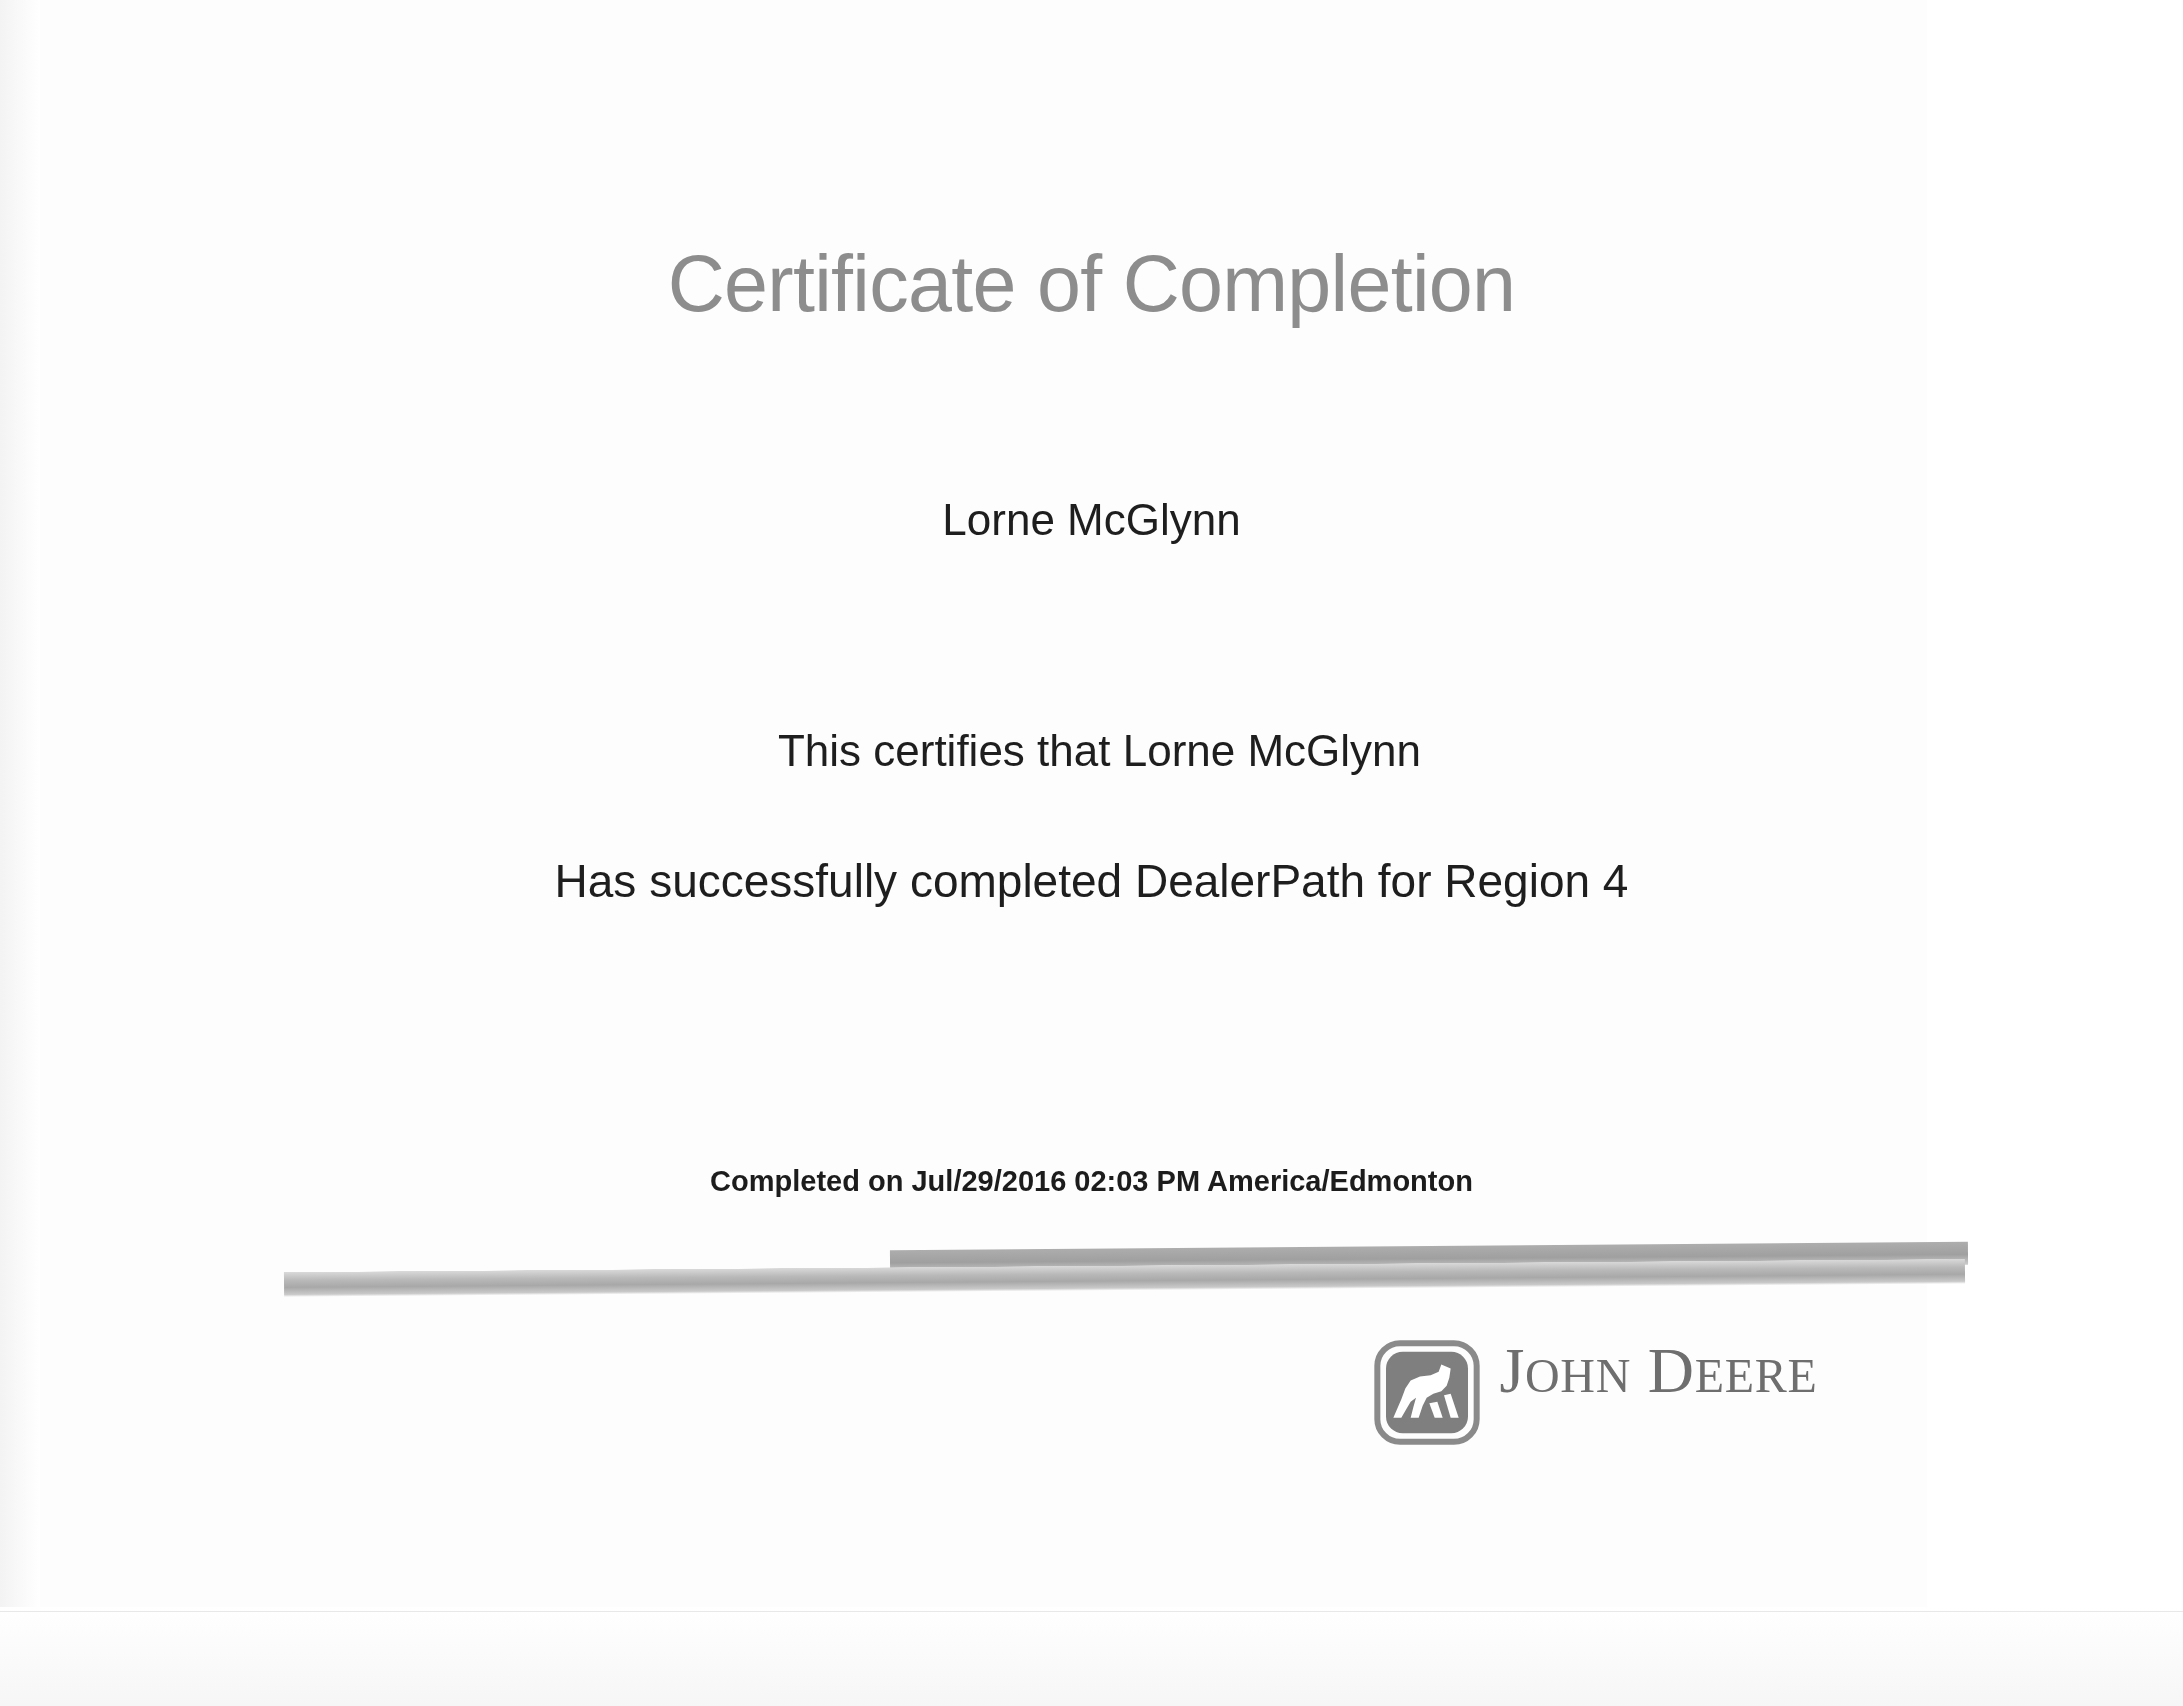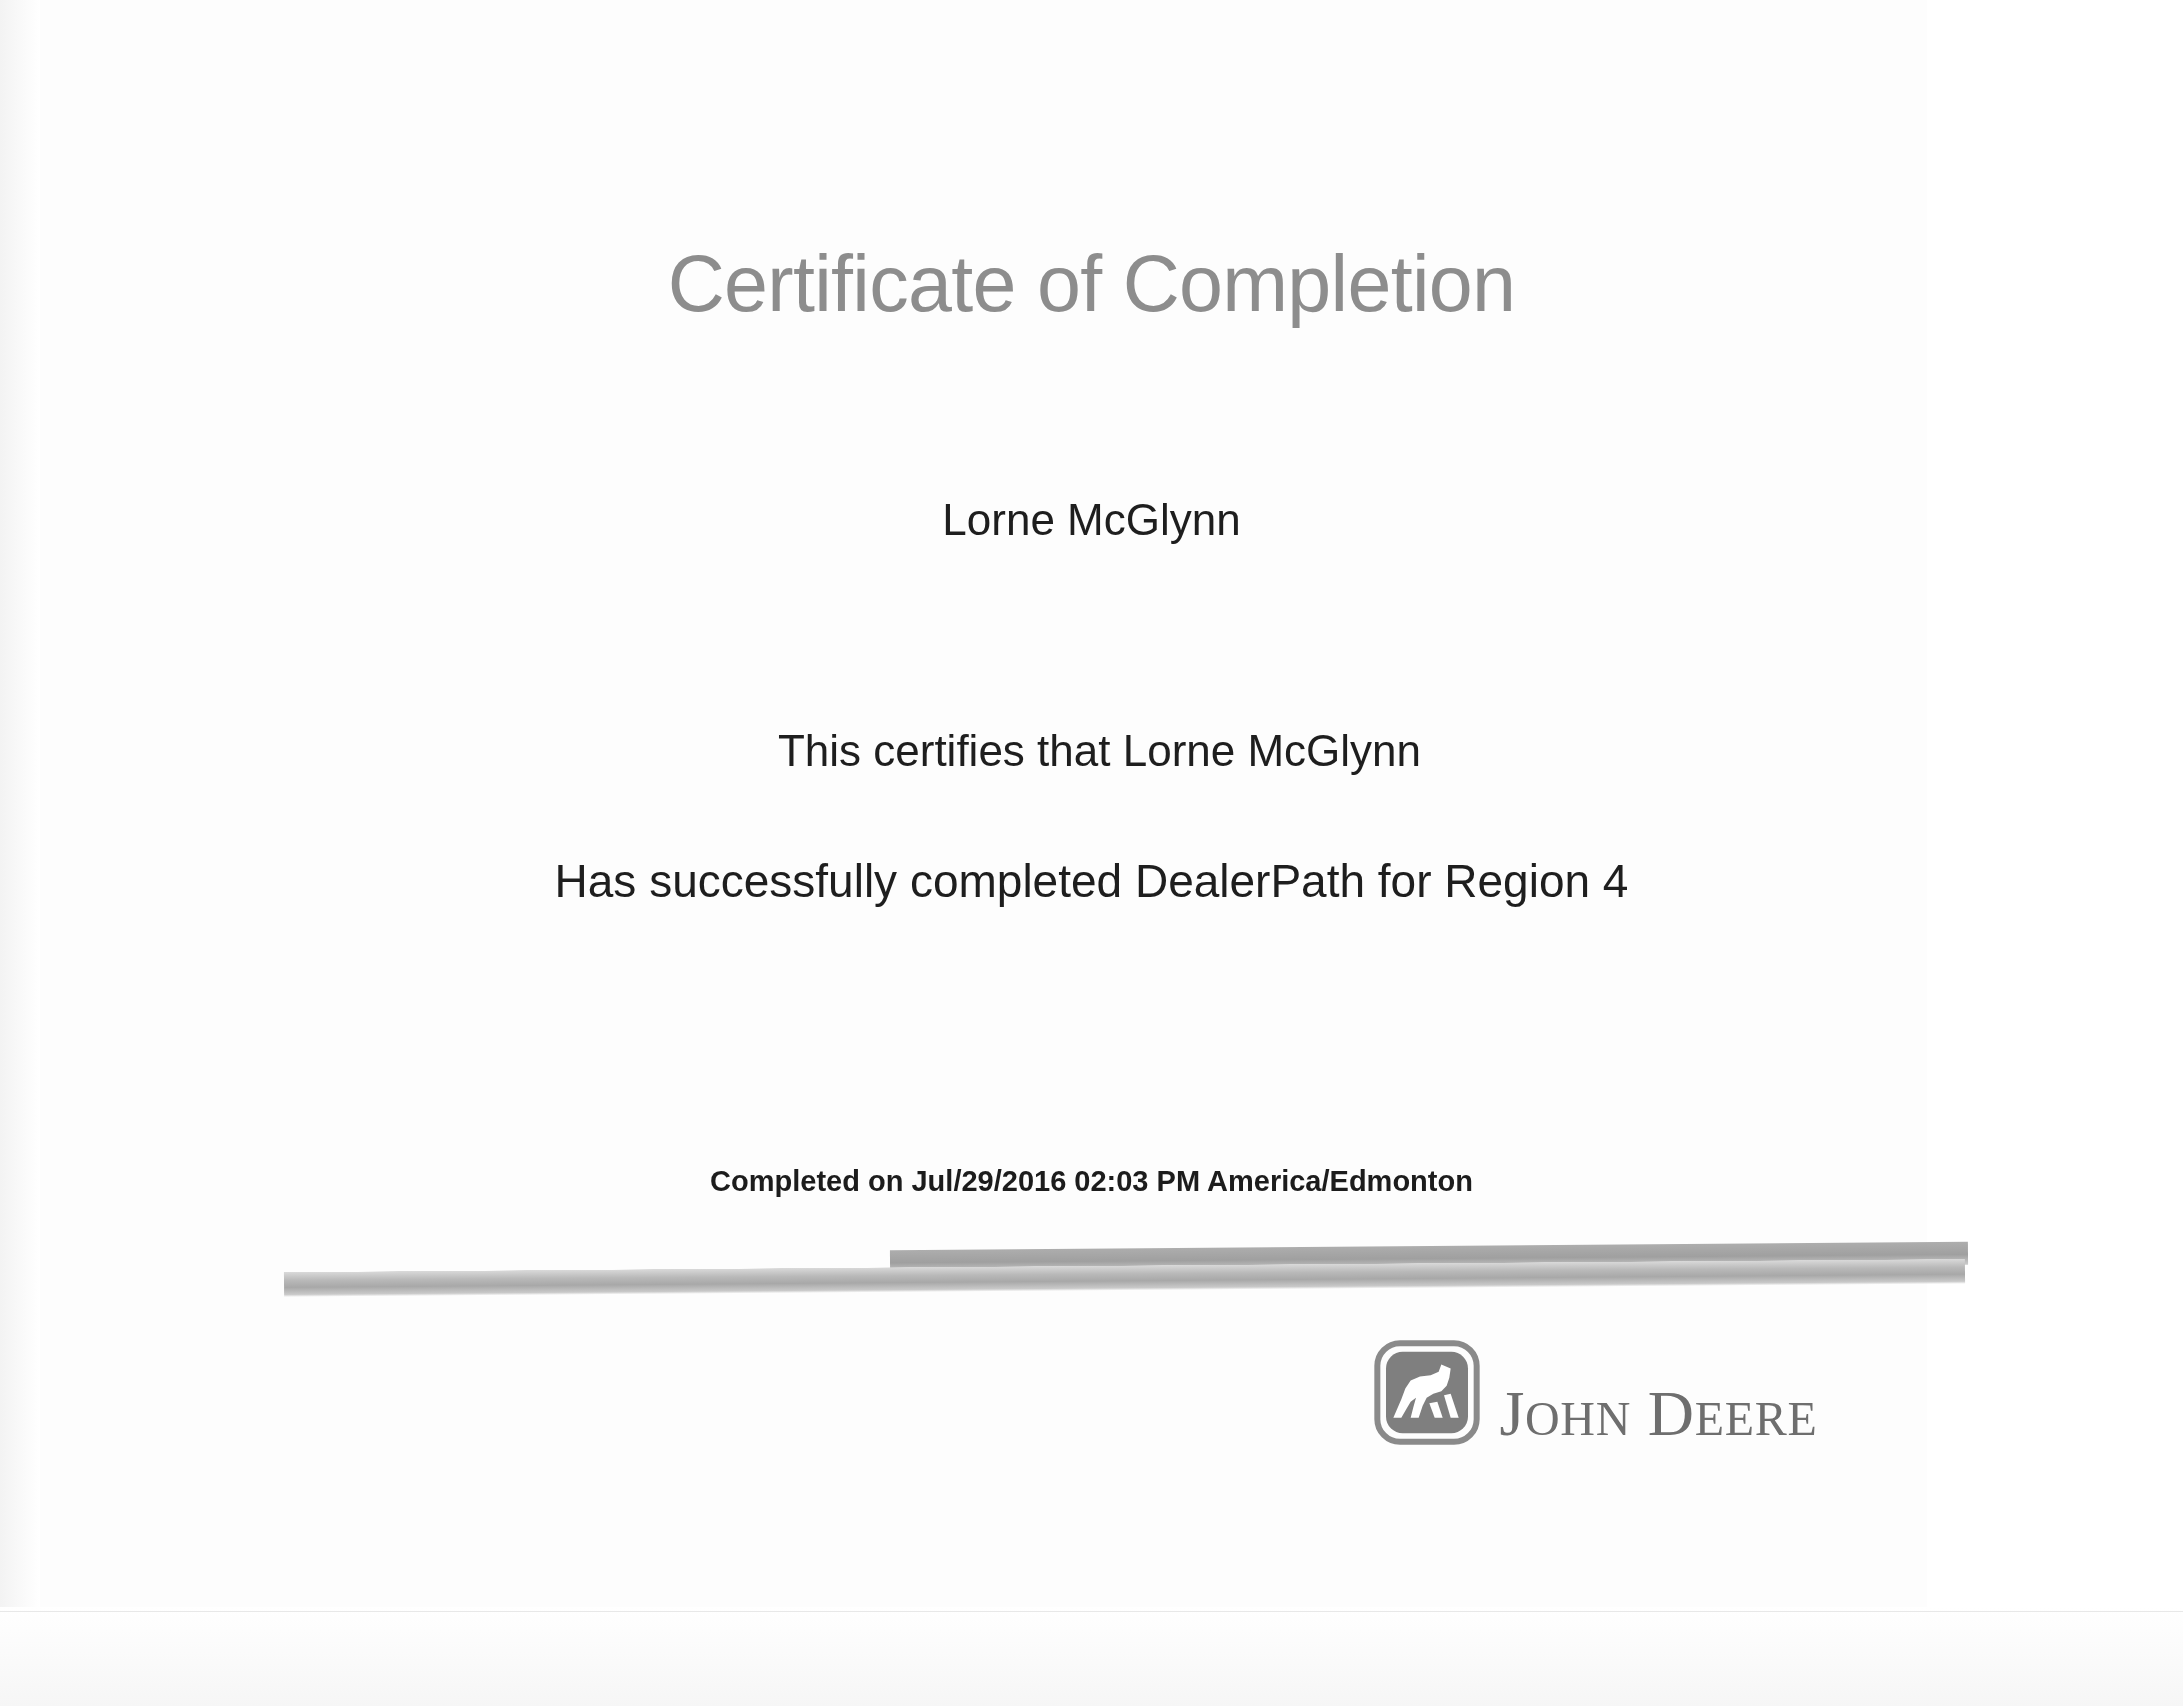--- a/index.html
+++ b/index.html
@@ -139,21 +139,21 @@
     opacity: 0.85;
   }
 
   .logo-block {
     position: absolute;
     left: 1372px;
     top: 1339px;
     width: 562px;
     height: 107px;
     display: flex;
-    align-items: flex-end;
+    align-items: flex-start;
   }
   .logo-mark {
     width: 110px;
     height: 107px;
     flex: none;
     position: relative;
   }
   .logo-mark svg { display: block; }
 
   .logo-wordmark {

